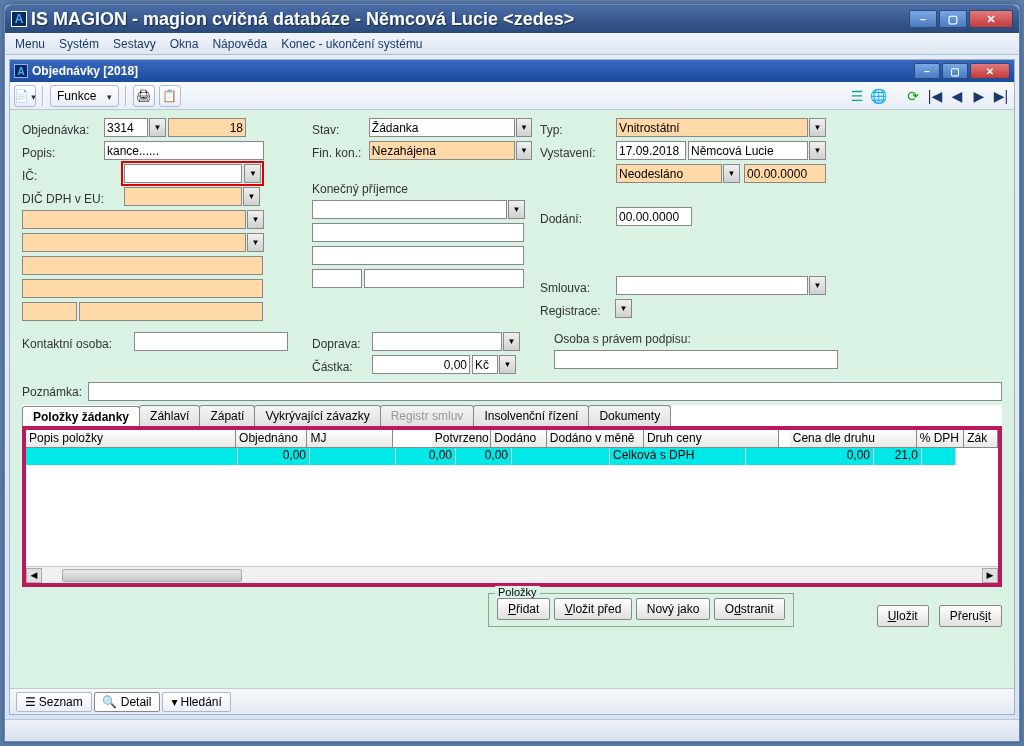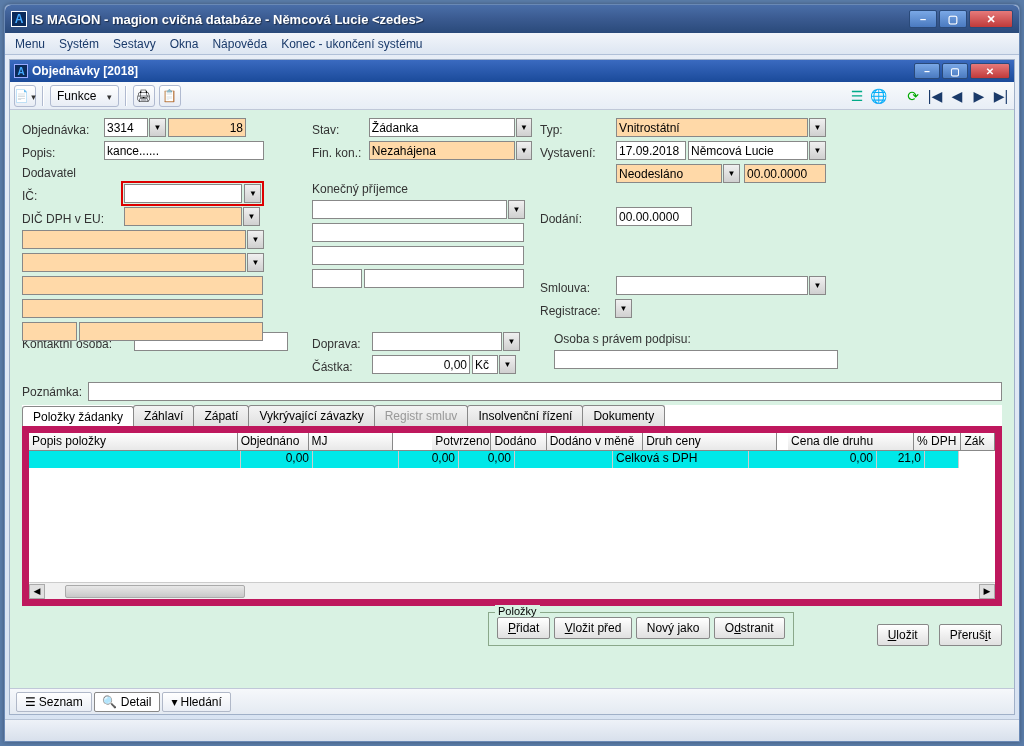--- a/index.html
+++ b/index.html
@@ -1,20 +1,20 @@
 <!DOCTYPE html>
 <html><head>
 <meta charset="utf-8">
 <style>
   * { box-sizing: border-box; font-family: "Segoe UI", Tahoma, sans-serif; font-size: 12px; }
   body { margin:0; background:#5a7ca8; padding:4px; overflow:hidden; }
   .outer-window { width:1016px; height:738px; background:linear-gradient(to bottom,#e8eef7 0,#d8e3f2 100%); border:1px solid #6a89b5; border-radius:6px 6px 0 0; box-shadow:0 0 4px rgba(0,0,0,.3); display:flex; flex-direction:column; }
   .titlebar { height:28px; background:linear-gradient(to bottom,#4a6ea8 0,#3a5a90 50%,#2a4a7a 100%); display:flex; align-items:center; padding:0 6px; color:#fff; font-weight:bold; border-radius:6px 6px 0 0; }
   .titlebar .ticon { width:16px; height:16px; background:#0a2a5a; border:1px solid #fff; margin-right:4px; display:flex; align-items:center; justify-content:center; color:#4af; font-weight:bold; }
-  .titlebar .title { flex:1; font-size:13px; text-shadow:1px 1px 1px rgba(0,0,0,.5);}
+  .titlebar .title { flex:1; font-size:18px; text-shadow:1px 1px 1px rgba(0,0,0,.5);}
   .winbtns { display:flex; gap:2px; }
   .winbtn { width:28px; height:18px; border:1px solid #2a4a7a; border-radius:2px; display:flex; align-items:center; justify-content:center; font-size:11px; font-weight:bold; cursor:pointer; }
   .winbtn.min,.winbtn.max { background:linear-gradient(to bottom,#7aa8e6,#4a7ac0); color:#fff;}
   .winbtn.close { background:linear-gradient(to bottom,#e67a7a,#c03a3a); color:#fff; width:44px;}
   .menubar { height:22px; background:linear-gradient(to bottom,#f2f5fa,#dde6f2); display:flex; align-items:center; padding:0 4px; border-bottom:1px solid #b0c0d8; gap:2px;}
   .menubar .menuitem { padding:2px 6px; cursor:pointer; color:#1a3a6a; }
   .inner-area { flex:1; background:#fff; margin:4px; border:1px solid #a0b0c8; display:flex; flex-direction:column; position:relative; }
   .inner-titlebar { height:22px; background:linear-gradient(to bottom,#3a6ac0,#1a4a9a); display:flex; align-items:center; padding:0 4px; color:#fff; font-weight:bold; }
   .inner-titlebar .ticon { width:14px; height:14px; background:#0a2a5a; border:1px solid #9af; margin-right:4px; display:flex; align-items:center; justify-content:center; color:#4af; font-size:10px;}
   .inner-titlebar .spacer { flex:1; }
@@ -35,23 +35,23 @@
   .combobtn { width:17px; height:19px; border:1px solid #888; background:linear-gradient(to bottom,#f0f0f0,#d0d0d0); display:inline-flex; align-items:center; justify-content:center; cursor:pointer; font-size:8px; margin-left:-1px; vertical-align:top;}
   .field-row { display:flex; align-items:flex-end; gap:2px; margin-bottom:4px;}
   .col { position:absolute; }
   .col1 { left:0; top:0; width:270px;}
   .col2 { left:290px; top:0; width:220px;}
   .col3 { left:518px; top:0;}
   .red-border { border:2px solid #d00; padding:1px; margin:-3px;}
   .noteline { display:flex; align-items:center; gap:6px; margin-top:4px;}
   .tabstrip { display:flex; height:22px; margin-top:4px; border-bottom:1px solid #888; background:#fff;}
   .tab { padding:2px 10px; border:1px solid #888; border-bottom:none; background:linear-gradient(to bottom,#f4f4f4,#e0e0e0); margin-right:-1px; cursor:pointer; display:flex; align-items:center; border-radius:3px 3px 0 0;}
-  .tab.active { background:#fff; font-weight:normal; position:relative; top:1px;}
+  .tab.active { background:#fff; font-weight:bold; position:relative; top:1px;}
   .tab.dis { color:#999; }
-  .grid { border:7px solid #be185d; background:#fff; height:180px; margin-top:-1px; overflow:hidden; position:relative;}
+  .grid { border:4px solid #be185d; background:#fff; height:161px; margin-top:-1px; overflow:hidden; position:relative;}
   .grid-header { display:flex; background:#fff; border-bottom:1px solid #888; height:18px;}
   .gh { border-right:1px solid #888; padding:1px 3px; background:linear-gradient(to bottom,#fefefe,#e8e8e8); overflow:hidden; white-space:nowrap;}
   .grid-row { display:flex; height:17px;}
   .gc { border-right:1px solid #ccc; padding:0 3px; overflow:hidden; white-space:nowrap; background:#00e8e8;}
   .grid-scroll { position:absolute; bottom:0; left:0; right:0; height:17px; background:#f0f0f0; border-top:1px solid #ccc; display:flex; align-items:center;}
   .grid-scroll .thumb { width:180px; height:13px; background:linear-gradient(to bottom,#e8e8e8,#c8c8c8); border:1px solid #aaa; border-radius:2px; margin-left:20px;}
   .grid-scroll .arr { width:16px; height:15px; border:1px solid #aaa; background:#e0e0e0; display:flex; align-items:center; justify-content:center; font-size:9px;}
   .bottom-buttons { margin-top:6px; display:flex; align-items:flex-end; gap:10px;}
   .fieldset { border:1px solid #8aa88a; padding:4px 8px 6px; position:relative;margin-left:36px;}
   .fieldset .legend { position:absolute; top:-8px; left:6px; background:#d9f2e3; padding:0 3px; font-size:11px;}
@@ -120,23 +120,20 @@
           <div class="field-row">
             <span class="lbl" style="width:80px;">Objednávka:</span>
             <input class="inp" style="width: 44px;" value="3314">
             <span class="combobtn">▼</span>
             <input class="inp orange" style="width: 78px; text-align: right;" value="18">
           </div>
           <div class="field-row">
             <span class="lbl" style="width:80px;">Popis:</span>
             <input class="inp" style="width: 160px;" value="kance......">
           </div>
-          <div class="field-row" style="margin-top:6px;">
-            <span class="lbl">Dodavatel</span>
-          </div>
           <div class="field-row">
             <span class="lbl" style="width:100px;">IČ:</span>
             <span class="red-border">
               <input class="inp" style="width: 118px;">
               <span class="combobtn">▼</span>
             </span>
           </div>
           <div class="field-row">
             <span class="lbl" style="width:100px;">DIČ DPH v EU:</span>
             <input class="inp orange" style="width: 118px;">

